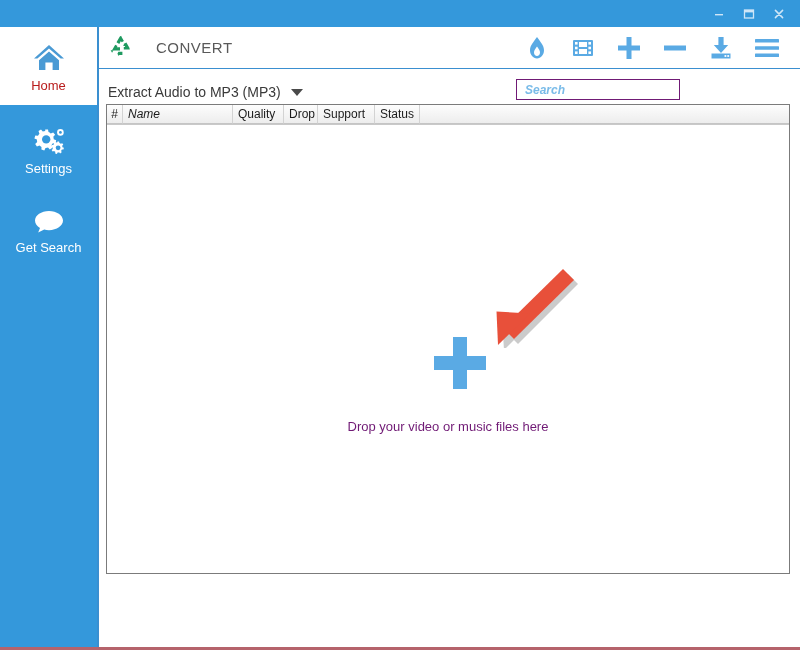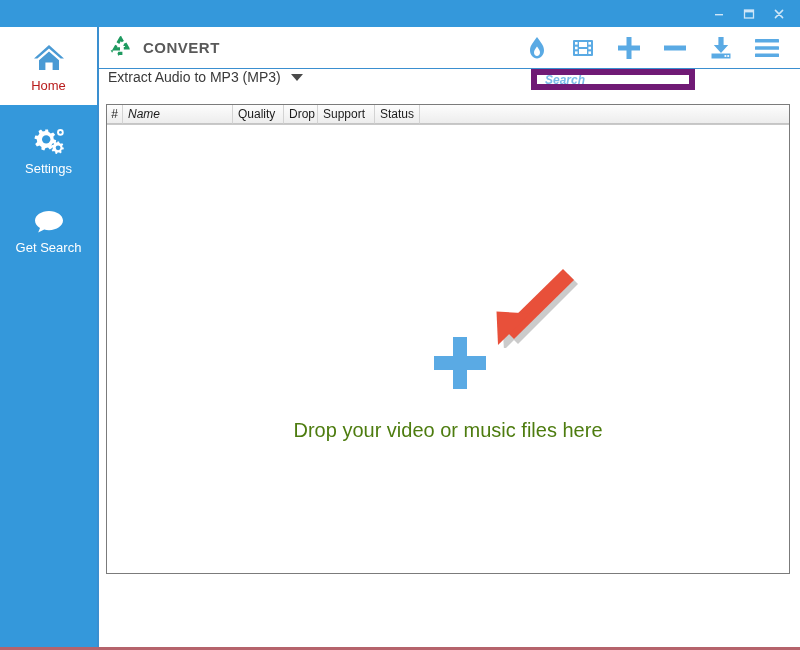--- a/index.html
+++ b/index.html
@@ -96,23 +96,23 @@
     width: 703px; height: 41px;
     display: flex;
     align-items: center;
   }
   .brand {
     display: flex;
     align-items: center;
     margin-left: 12px;
   }
   .brand-name {
-    margin-left: 10px;
+    margin-left: 23px;
     font-size: 15px;
-    font-weight: bold;
+    font-weight: normal;
     letter-spacing: 0.5px;
     color: #595959;
   }
   .toolbar {
     margin-left: auto;
     display: flex;
     align-items: center;
     margin-right: 10px;
   }
   .tool-btn {
@@ -127,21 +127,21 @@
     width: 701px; height: 1px;
     background: #3a8fd0;
   }
 
   
   .subbar {
     position: absolute;
     left: 0; top: 42px;
     width: 604px; height: 31px;
     display: flex;
-    align-items: flex-start;
+    align-items: flex-end;
     gap: 16px;
   }
   .profile-select {
     display: flex;
     align-items: center;
     margin-left: 11px;
     cursor: default;
   }
   .profile-label {
     font-size: 14px;
@@ -149,23 +149,23 @@
   }
   .caret {
     margin-left: 10px;
     width: 0; height: 0;
     border-left: 6px solid transparent;
     border-right: 6px solid transparent;
     border-top: 7px solid #4a4a4a;
   }
   .searchwrap {
     margin-left: auto;
-    margin-right: 6px;
+    margin-right: 21px;
     width: 164px; height: 21px;
-    border: 6px solid #701a75;
+    border: 1px solid #701a75;
     background: #ffffff;
     display: flex;
     align-items: center;
     box-sizing: border-box;
   }
   .searchwrap input {
     border: 0;
     outline: 0;
     flex: 1;
     height: 17px;
@@ -229,22 +229,22 @@
   }
   .plus-big {
     position: absolute;
     left: 323px; top: 208px;
   }
   .droptext {
     position: absolute;
     top: 294px;
     width: 100%;
     text-align: center;
-    font-size: 20px;
-    color: #4d7c0f;
+    font-size: 13px;
+    color: #701a75;
   }
   .arrow {
     position: absolute;
     left: 372px; top: 143px;
   }
 </style>
 </head>
 <body>
 
 <div class="app">

